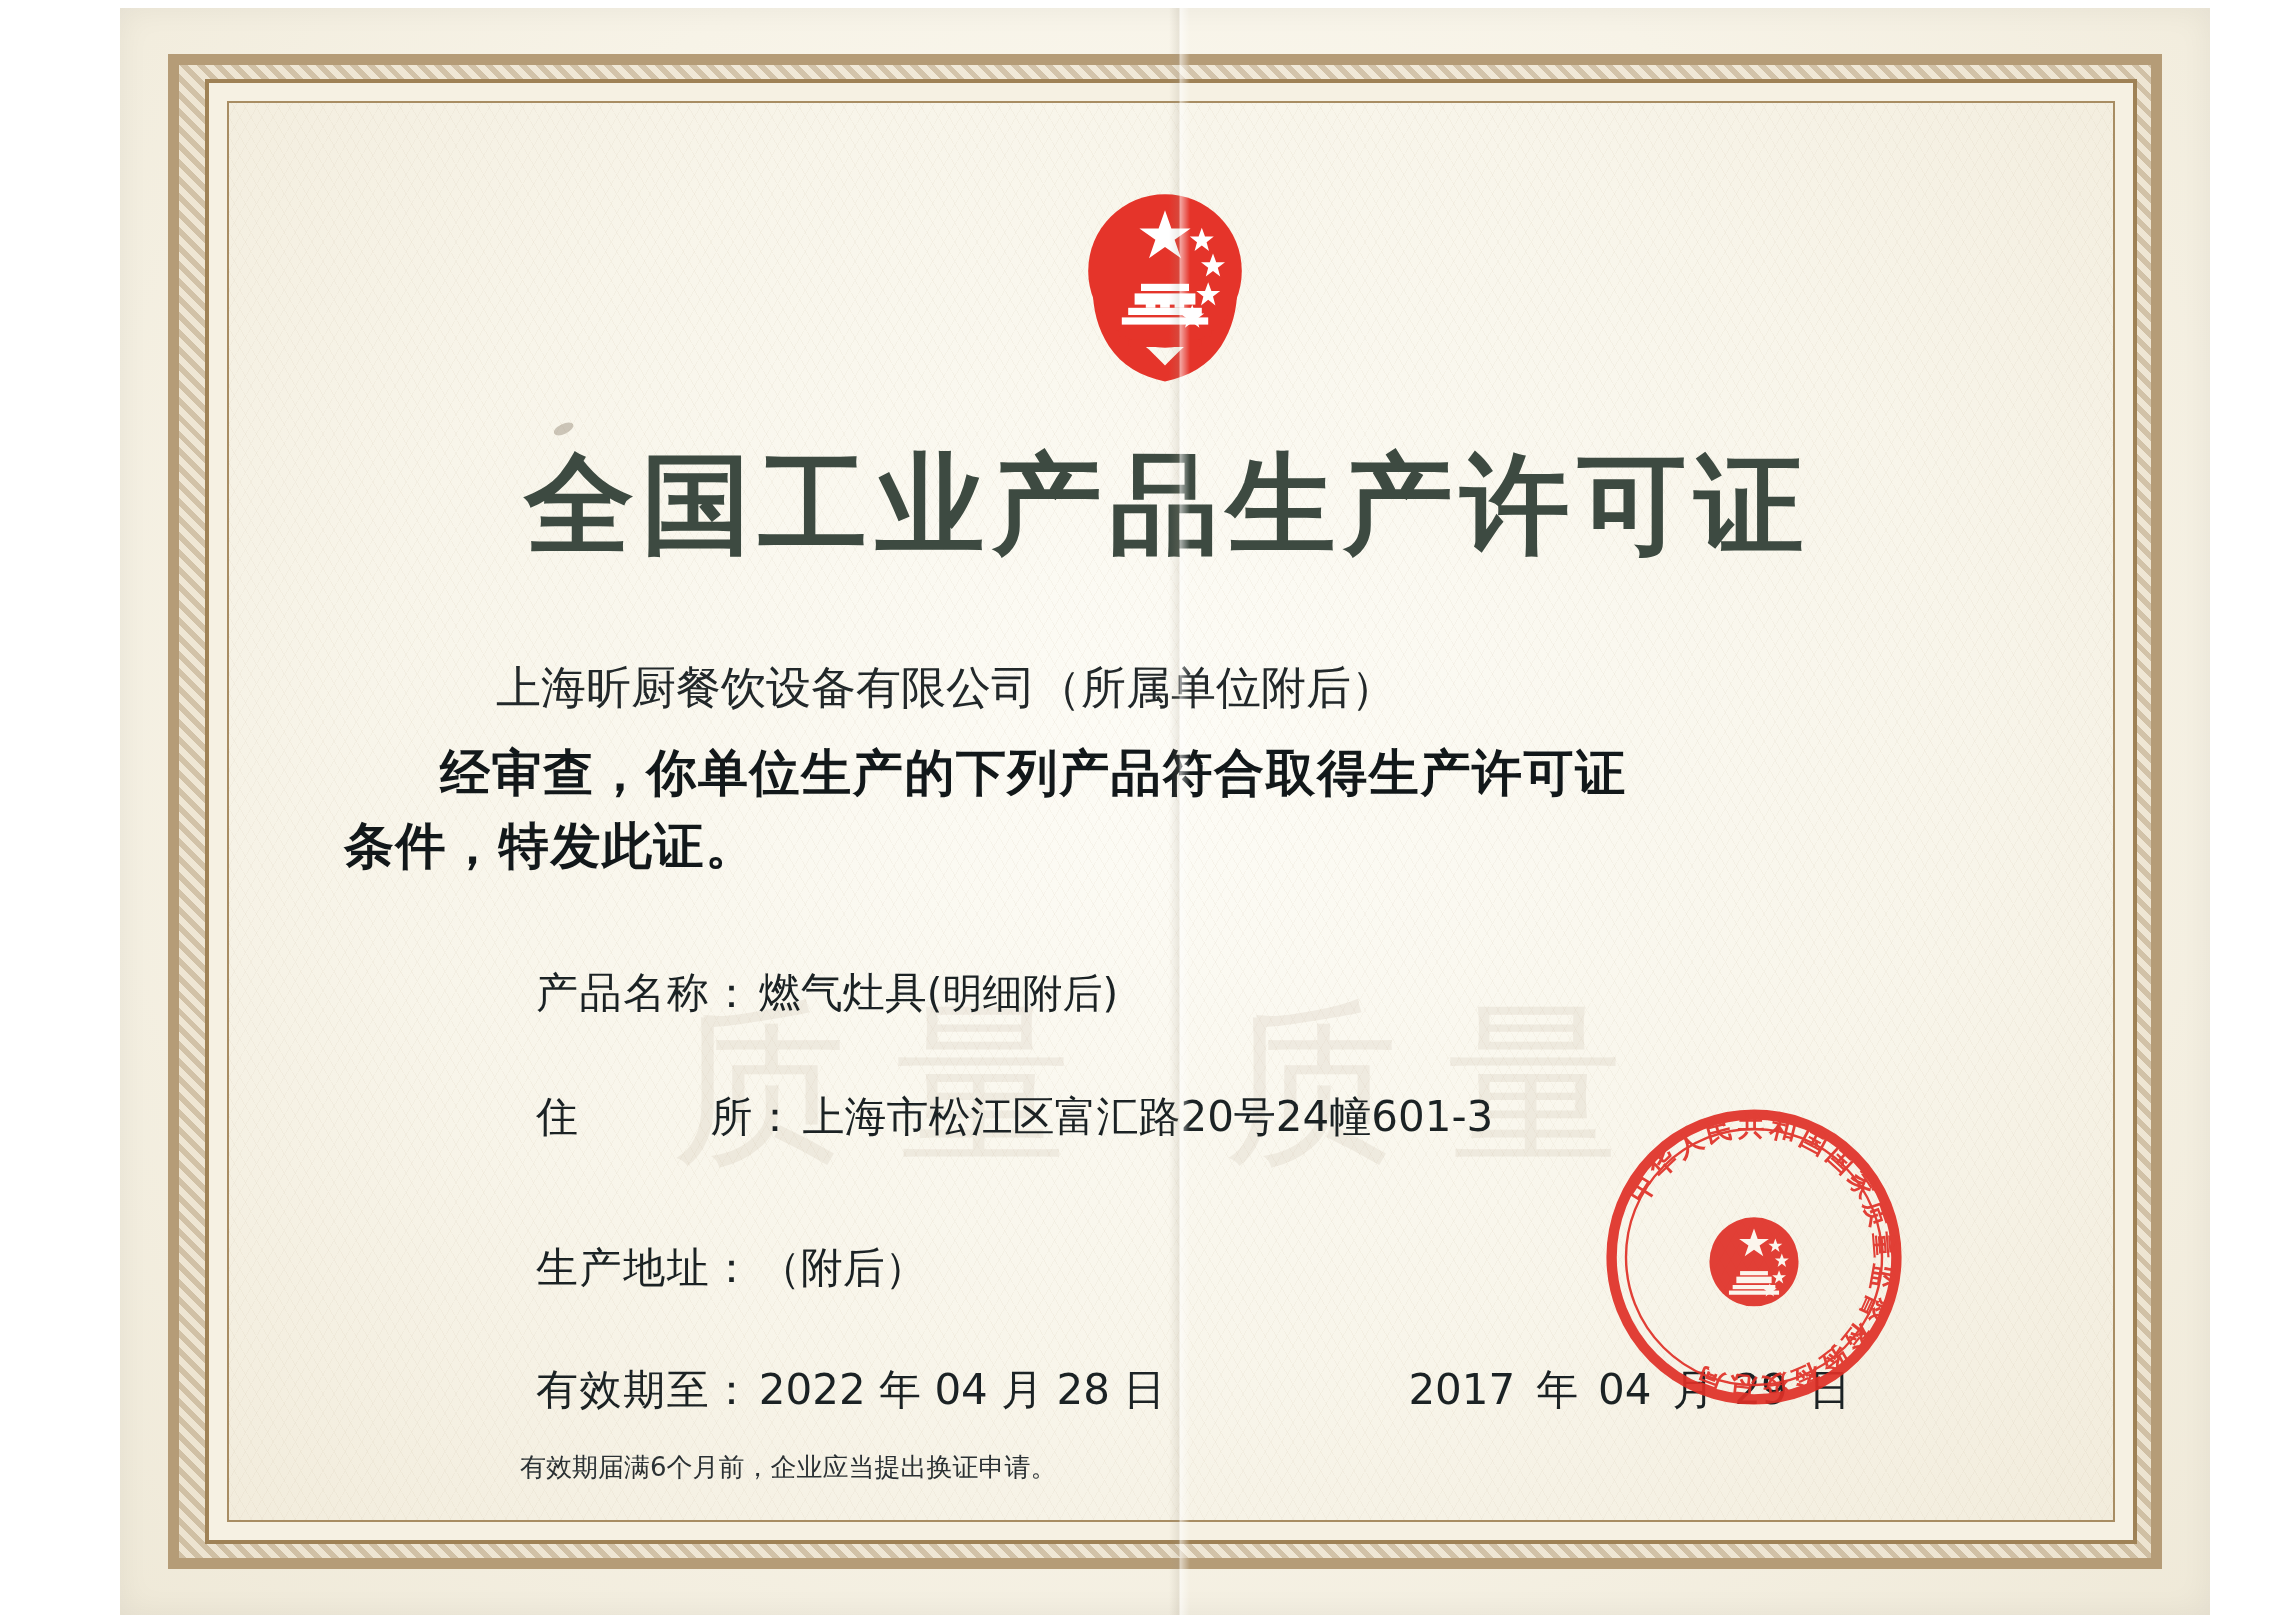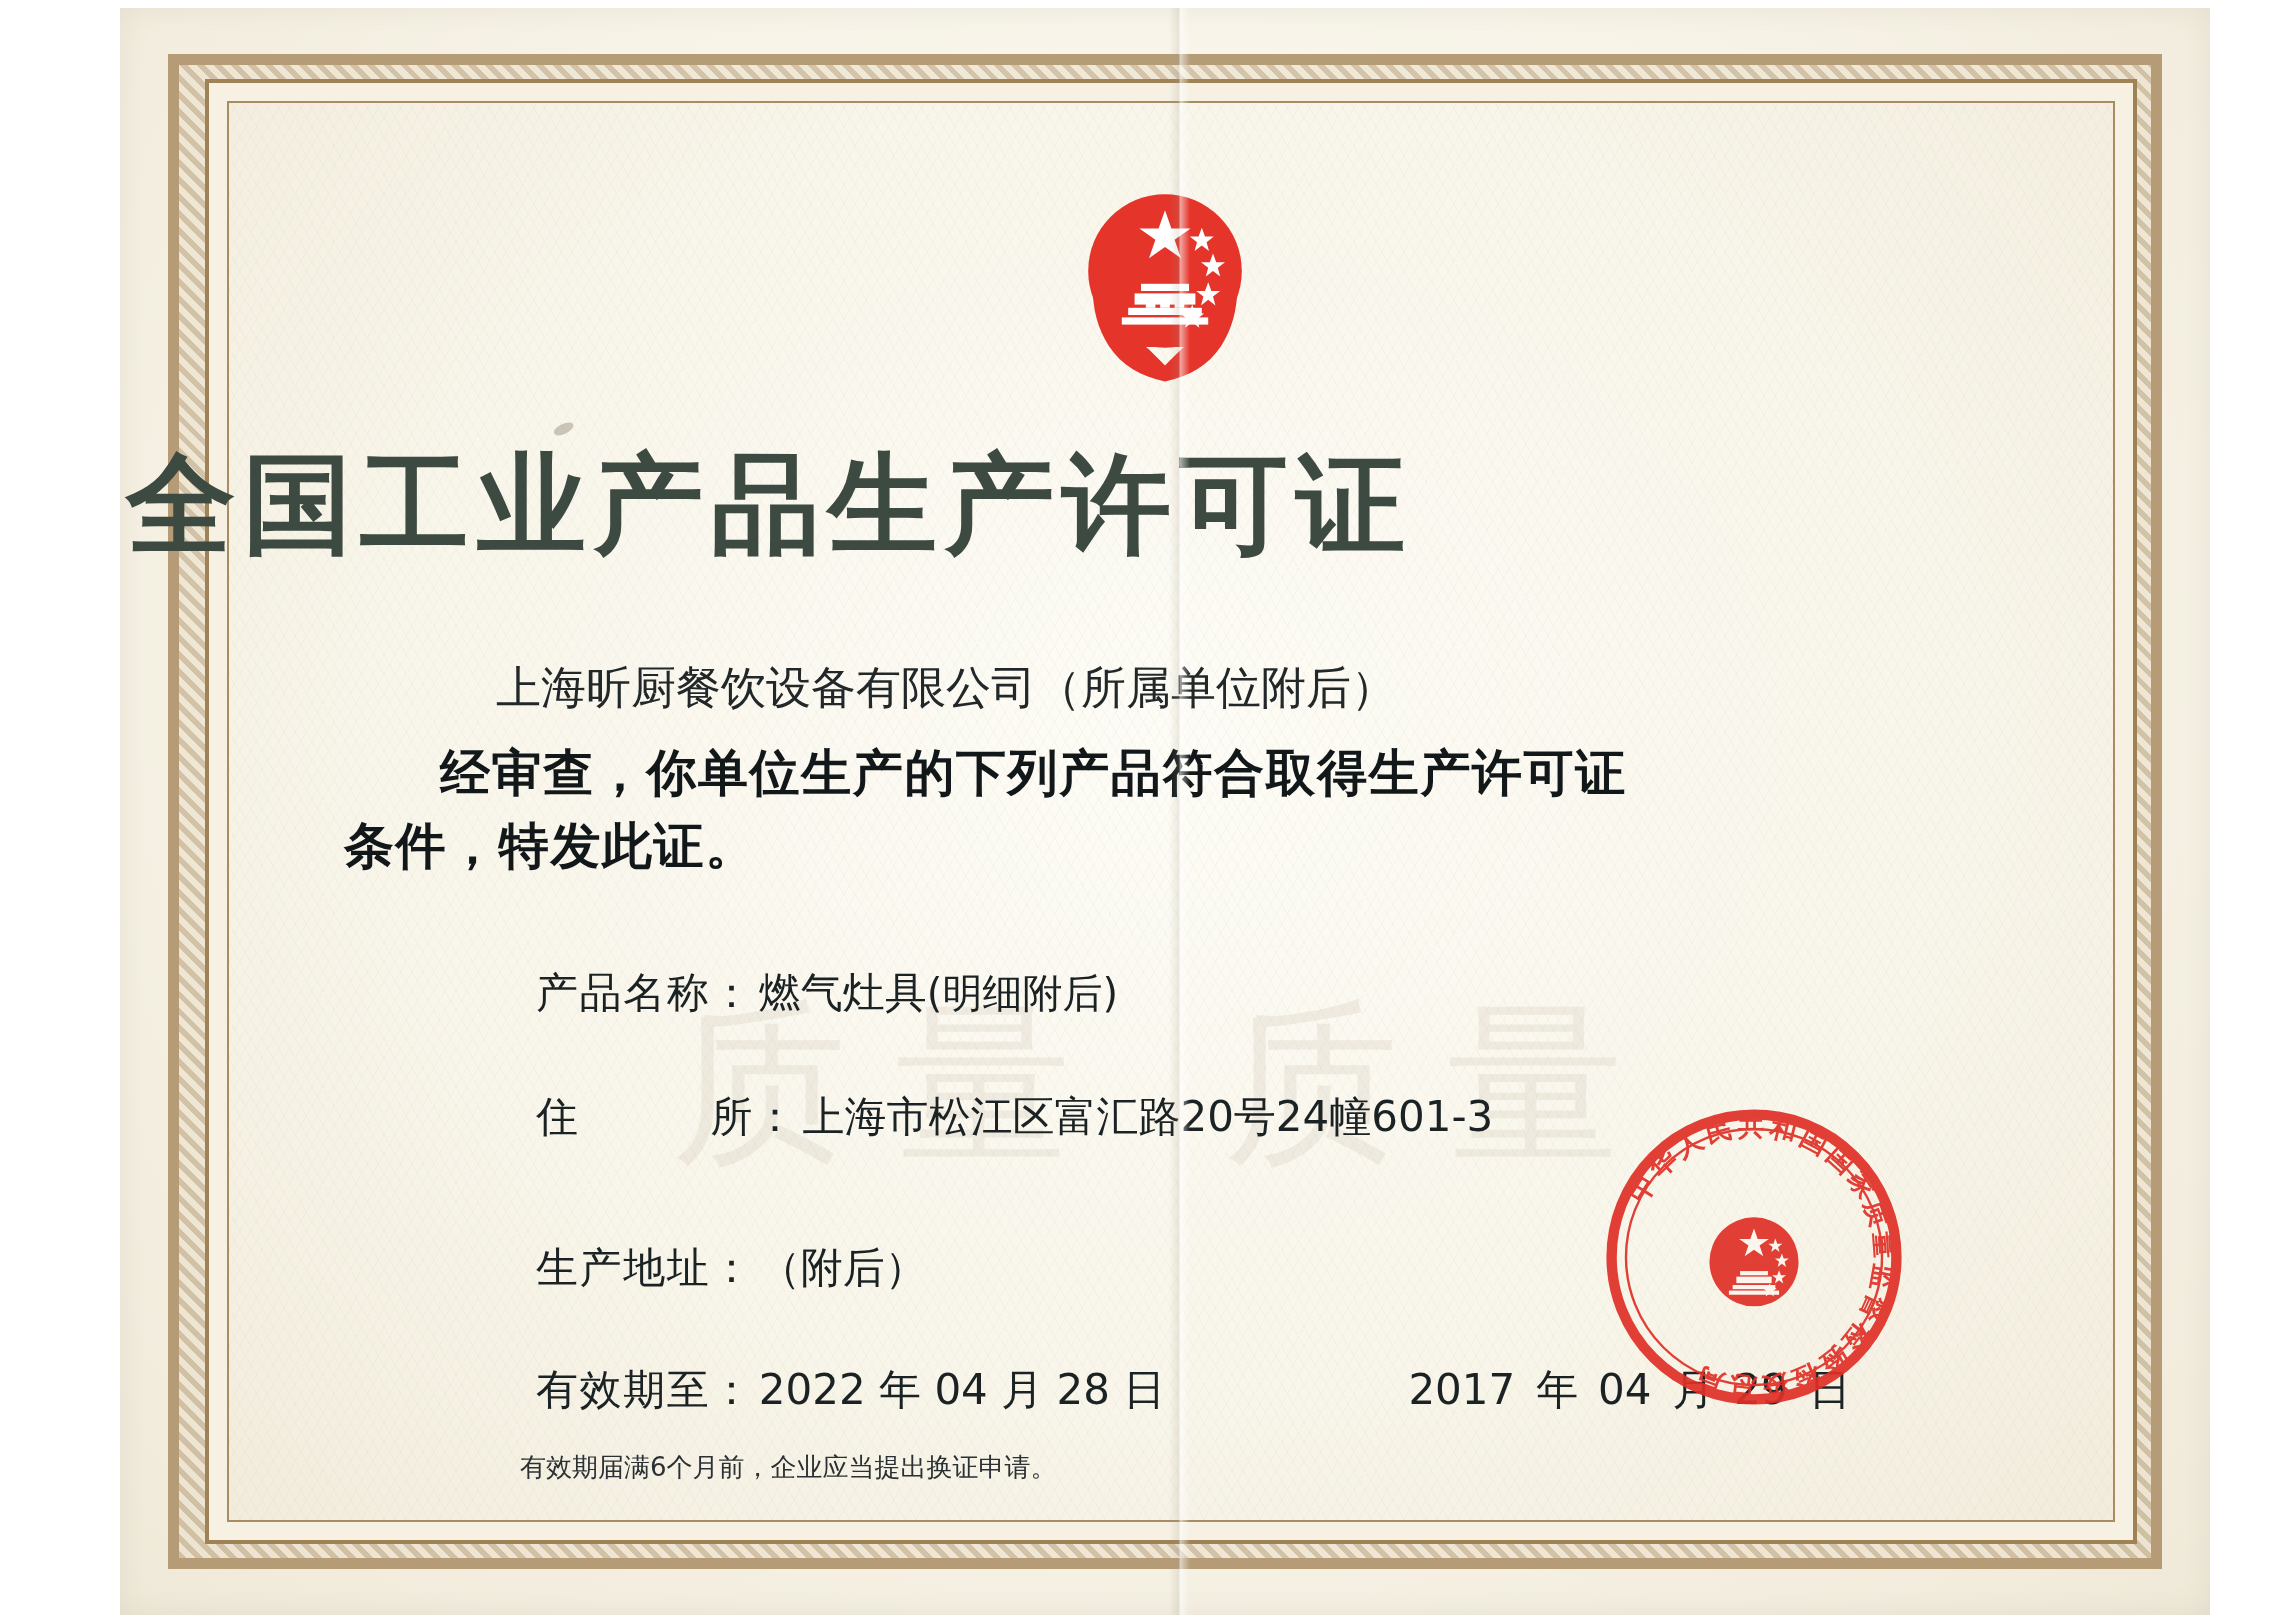--- a/index.html
+++ b/index.html
@@ -119,21 +119,21 @@
     top: 143px;
     width: 240px;
     height: 240px;
   }
 
   
   .title {
     position: absolute;
     left: 0; right: 0;
     top: 424px;
-    text-align: left;
+    text-align: center;
     font-family: "DejaVu Sans", sans-serif;
     font-weight: bold;
     font-size: 109px;
     letter-spacing: 8px;
     color: #3d4a41;
     white-space: nowrap;
     padding-left: 6px;
   }
   .subtitle {
     position: absolute;

